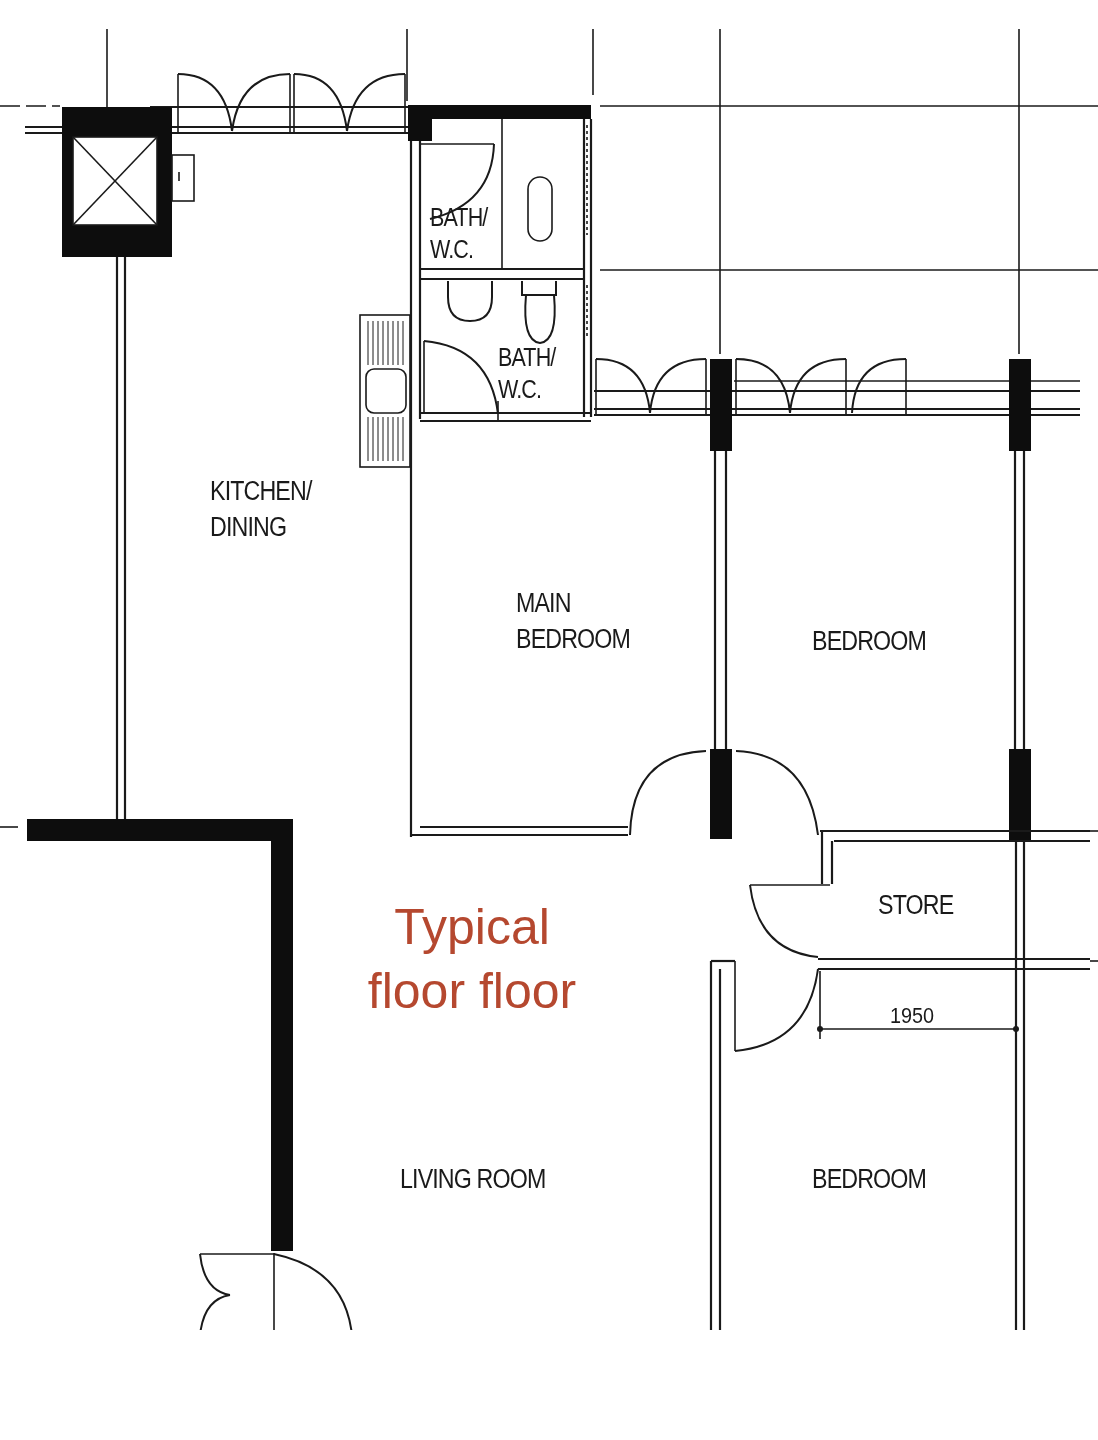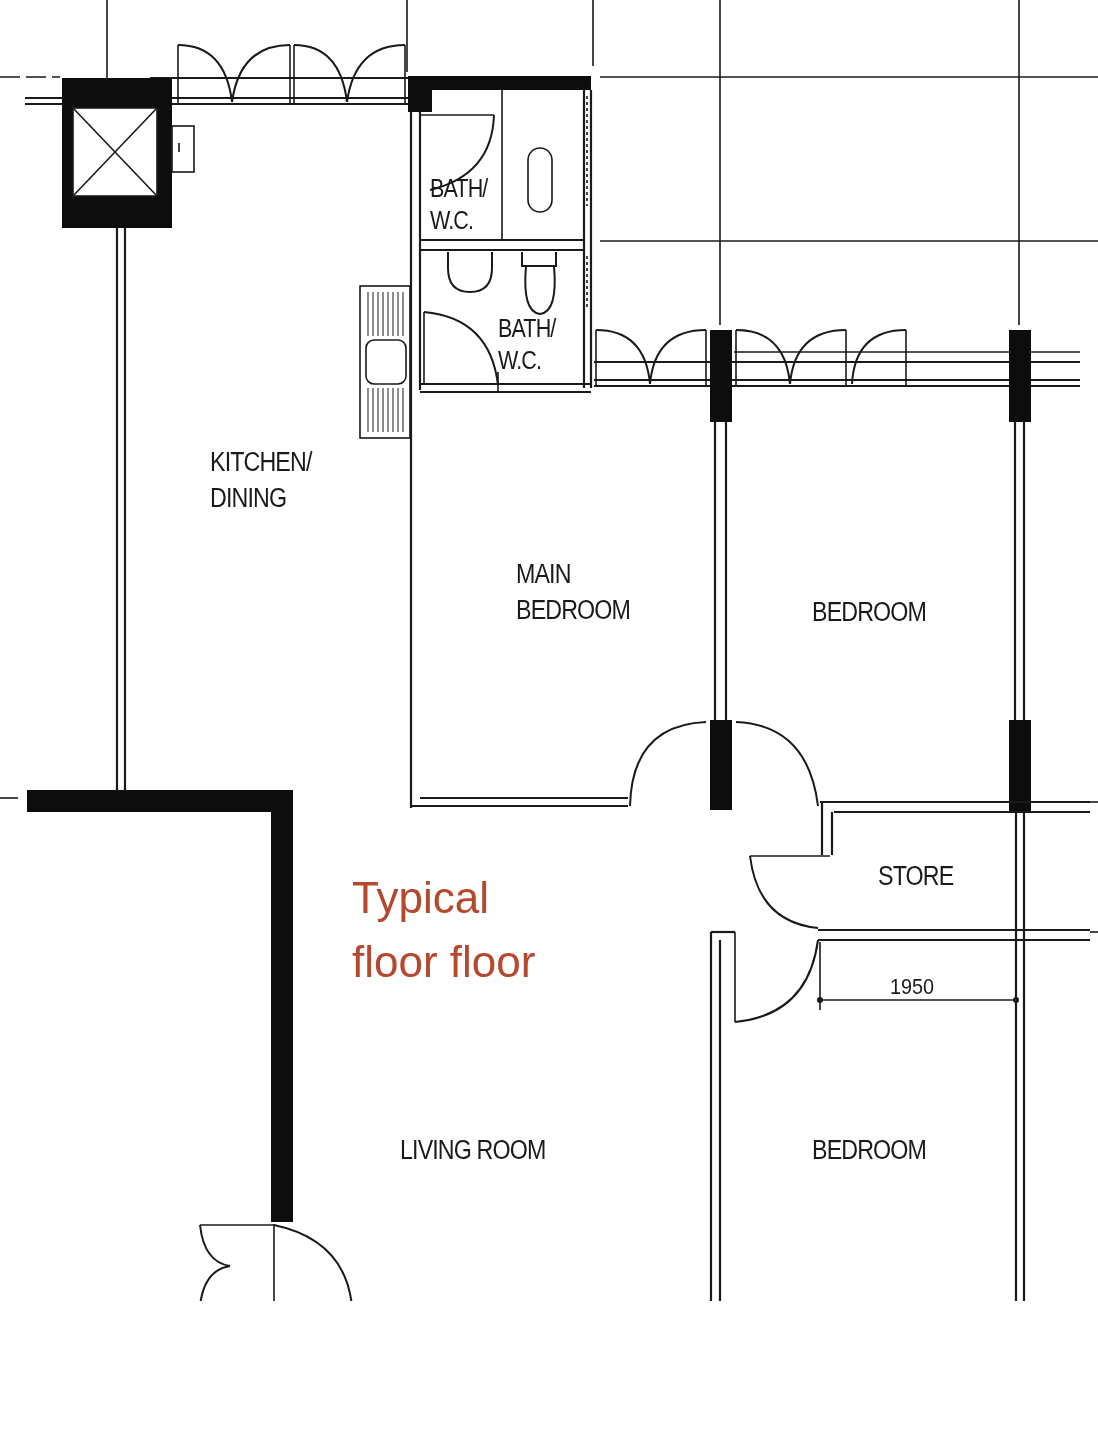--- a/index.html
+++ b/index.html
@@ -3,20 +3,21 @@
   <meta charset="utf-8">
   <style>
     html, body { margin: 0; padding: 0; background: #ffffff; }
     #canvas {
       position: relative;
       width: 1098px;
       height: 1301px;
       overflow: hidden;
       background: #ffffff;
       font-family: "Liberation Sans", sans-serif;
+      margin-top: 29px;
     }
     svg#plan { position: absolute; left: 0; top: 0; }
     .line { stroke: #1a1a1a; stroke-width: 2.2; fill: none; }
     .thin { stroke: #1a1a1a; stroke-width: 1.6; fill: none; }
     .solid { fill: #0d0d0d; stroke: none; }
     .arc { stroke: #1a1a1a; stroke-width: 2; fill: none; }
     .label {
       position: absolute;
       color: #1a1a1a;
       font-family: "Liberation Sans", sans-serif;
@@ -34,23 +35,23 @@
       font-size: 22px;
       color: #1a1a1a;
       transform: scaleX(0.9);
       transform-origin: left top;
     }
     .title {
       position: absolute;
       left: 352px;
       top: 866px;
       width: 240px;
-      text-align: left;
-      font-family: "Liberation Sans", sans-serif;
-      font-size: 44px;
+      text-align: center;
+      font-family: "Liberation Sans", sans-serif;
+      font-size: 50px;
       line-height: 64px;
       color: #b5482f;
     }
     .watermark {
       position: absolute;
       left: 0;
       top: 1296px;
       width: 231px;
       height: 44px;
       background: rgba(160,160,160,0.78);

